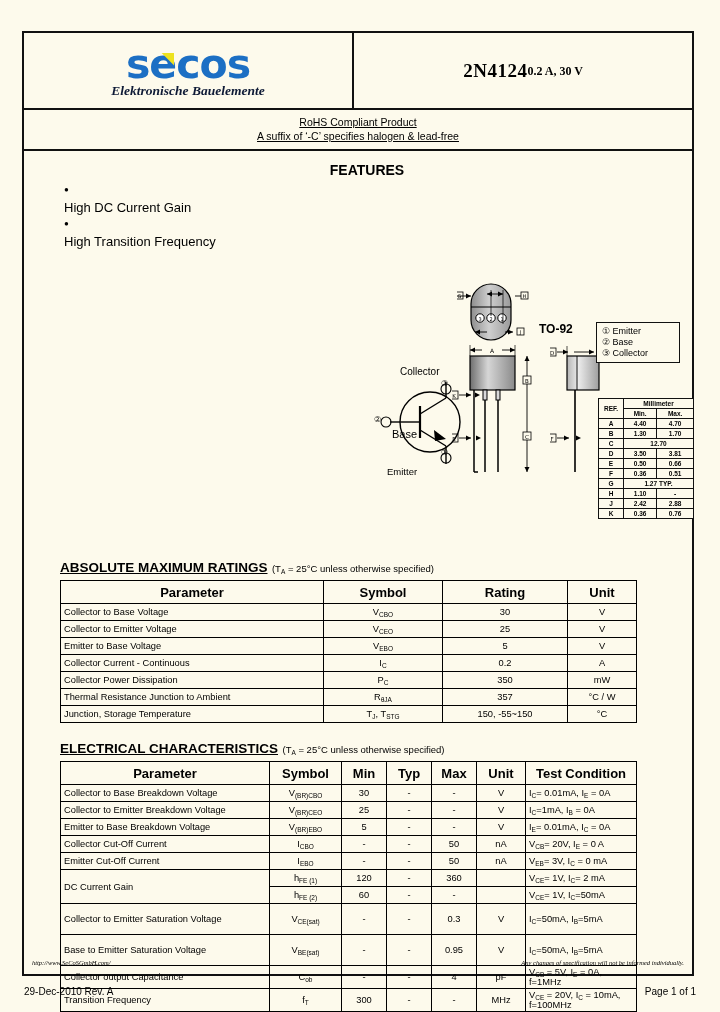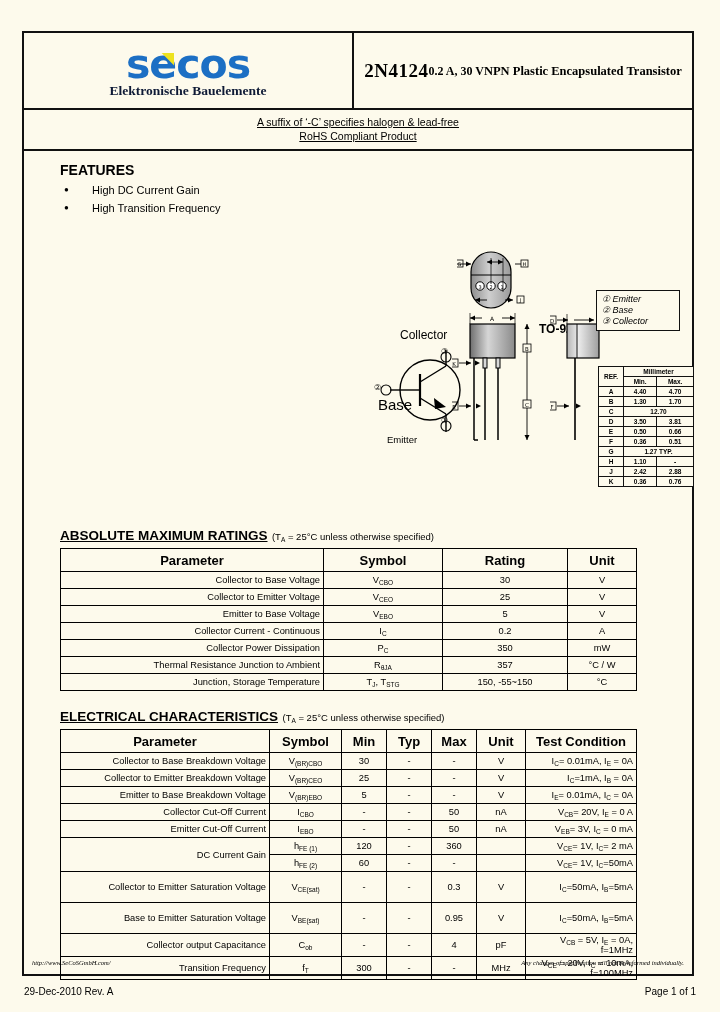--- a/index.html
+++ b/index.html
@@ -34,50 +34,50 @@
     font-family:"DejaVu Sans", sans-serif;letter-spacing:-1px;
   }
   .lg-e{position:relative;display:inline-block;}
   .lg-e .wedge{
     position:absolute;right:2px;top:6px;width:13px;height:13px;
     background:#EDE21E;
     clip-path:polygon(0 0,100% 0,100% 100%);
   }
   .logo-sub{
     font-family:"Liberation Serif", serif;
-    font-weight:bold;font-size:13.5px;color:#0E1A36;margin-top:2px;
+    font-weight:bold;font-size:13.5px;color:#0E1A36;margin-top:2px;font-style:italic;
   }
   .hdr-part{
     flex:1;display:flex;flex-direction:row;align-items:center;justify-content:center;
     font-family:"Liberation Serif", serif;
   }
   .part-no{font-size:19px;font-weight:bold;letter-spacing:.5px;}
   .part-rating{font-size:12px;font-weight:bold;margin-top:2px;}
   .part-desc{font-size:12.5px;font-weight:bold;margin-top:1px;}
   
   .rohs{
     border-bottom:2px solid #111;padding:5px 0 6px 0;text-align:center;
   }
   .rohs div{font-size:10.5px;text-decoration:underline;line-height:14px;}
   
   .body{padding:0 18px;position:relative;}
-  .features-title{font-size:14px;font-weight:bold;margin:11px 0 4px 18px;}
-  .feat{margin-left:22px;font-size:11px;line-height:16px;display:flex;}
+  .features-title{font-size:14px;font-weight:bold;margin:11px 0 4px 18px;text-align:center;}
+  .feat{margin-left:22px;font-size:13px;line-height:16px;display:flex;flex-direction:column;}
   .feat .dot{width:28px;}
   .dot::before{content:"\25CF";font-size:8px;position:relative;top:-2px;}
   .pkg-label{
     position:absolute;left:515px;top:160px;font-size:12px;font-weight:bold;
   }
   
   .draw{position:relative;height:300px;}
   .pinbox{
     position:absolute;left:554px;top:72px;width:72px;
     border:1.5px solid #111;padding:3px 5px;background:#FDFAEC;
   }
-  .pinbox div{font-size:9px;line-height:11px;white-space:nowrap;font-style:italic;}
+  .pinbox div{font-size:9px;line-height:11px;white-space:nowrap;}
   
   .sym{position:absolute;left:330px;top:110px;width:120px;height:125px;}
   
   .dimtable{
     position:absolute;left:556px;top:148px;width:96px;
     border-collapse:collapse;font-size:6.5px;text-align:center;
     border:1.4px solid #111;background:#FDFAEC;
   }
   .dimtable td,.dimtable th{border:.8px solid #111;padding:0;height:9px;line-height:9px;font-weight:bold;}
   .dimtable .ref{width:24px;}
@@ -91,21 +91,21 @@
     border:1.6px solid #000;
   }
   table.dt th,table.dt td{
     border:.9px solid #000;font-size:9.3px;padding:1px 3px;height:14px;
   }
   table.dt thead th{
     font-size:13px;font-weight:bold;text-align:center;height:20px;
     border-bottom:1.6px solid #000;
   }
   .c{text-align:center;}
-  .l{text-align:right;}
+  .l{text-align:left;}
   sub{font-size:6.5px;vertical-align:baseline;position:relative;top:2px;}
   
   .amr .cp{width:256px;} .amr .cs{width:112px;} .amr .cr{width:118px;}
   
   .ec .cp{width:202px;} .ec .cs{width:65px;} .ec .cn{width:38px;}
   .ec .cu{width:42px;} .ec .ct{width:auto;}
   .thick-r{border-right:1.6px solid #000 !important;margin-top:8px;}
   
   .fnote{
     position:absolute;left:0;right:0;bottom:8px;height:20px;
@@ -130,27 +130,26 @@
         <span class="lg lg-e">e<span class="wedge"></span></span>
         <span class="lg">c</span>
         <span class="lg">o</span>
         <span class="lg">s</span>
       </div>
       <div class="logo-sub">Elektronische Bauelemente</div>
     </div>
     <div class="hdr-part">
       <div class="part-no">2N4124</div>
       <div class="part-rating">0.2 A, 30 V</div>
-      <div class="part-desc">NPN Plastic Encapsulated Transistor</div>
     </div>
   </div>
 
   <div class="rohs">
+    <div>RoHS Compliant Product</div>
     <div>A suffix of ‘-C’ specifies halogen &amp; lead-free</div>
-    <div>RoHS Compliant Product</div>
   </div>
 
   <div class="body">
 
     <div class="features-title">FEATURES</div>
     <div class="feat">
       <span class="dot"></span>
       <span>High DC Current Gain</span>
     </div>
     <div class="feat">
@@ -169,24 +168,24 @@
         <line x1="48" y1="54" x2="74" y2="38" stroke="#000" stroke-width="1.4"></line>
         <line x1="74" y1="38" x2="74" y2="22" stroke="#000" stroke-width="1.4"></line>
         <line x1="48" y1="70" x2="74" y2="86" stroke="#000" stroke-width="1.4"></line>
         <line x1="74" y1="86" x2="74" y2="104" stroke="#000" stroke-width="1.4"></line>
         <polygon points="62,70 74,79 63,81" fill="#000"></polygon>
         <circle cx="74" cy="29" r="5" fill="none" stroke="#000" stroke-width="1.1"></circle>
         <circle cx="74" cy="98" r="5" fill="none" stroke="#000" stroke-width="1.1"></circle>
         <circle cx="14" cy="62" r="5" fill="none" stroke="#000" stroke-width="1.1"></circle>
       </svg>
       <div class="sym lbl" style="left:330px;top:110px;width:0;height:0;"></div>
-      <div style="position:absolute;left:358px;top:110px;font-size:12px;">Collector</div>
+      <div style="position:absolute;left:358px;top:116px;font-size:10px;">Collector</div>
       <div style="position:absolute;left:399px;top:129px;font-size:8px;">③</div>
       <div style="position:absolute;left:332px;top:165px;font-size:8px;">②</div>
-      <div style="position:absolute;left:336px;top:178px;font-size:15px;">Base</div>
+      <div style="position:absolute;left:350px;top:178px;font-size:11px;">Base</div>
       <div style="position:absolute;left:399px;top:198px;font-size:8px;">①</div>
       <div style="position:absolute;left:345px;top:216px;font-size:9.5px;">Emitter</div>
 
       <svg style="position:absolute;left:415px;top:32px;" width="90" height="70" viewBox="0 0 90 70">
         <defs>
           <linearGradient id="gbody" x1="0" y1="0" x2="1" y2="0">
             <stop offset="0" stop-color="#8d8d8d"></stop>
               <stop offset=".45" stop-color="#cfcfcf"></stop>
             <stop offset="1" stop-color="#9a9a9a"></stop>
           </linearGradient>

